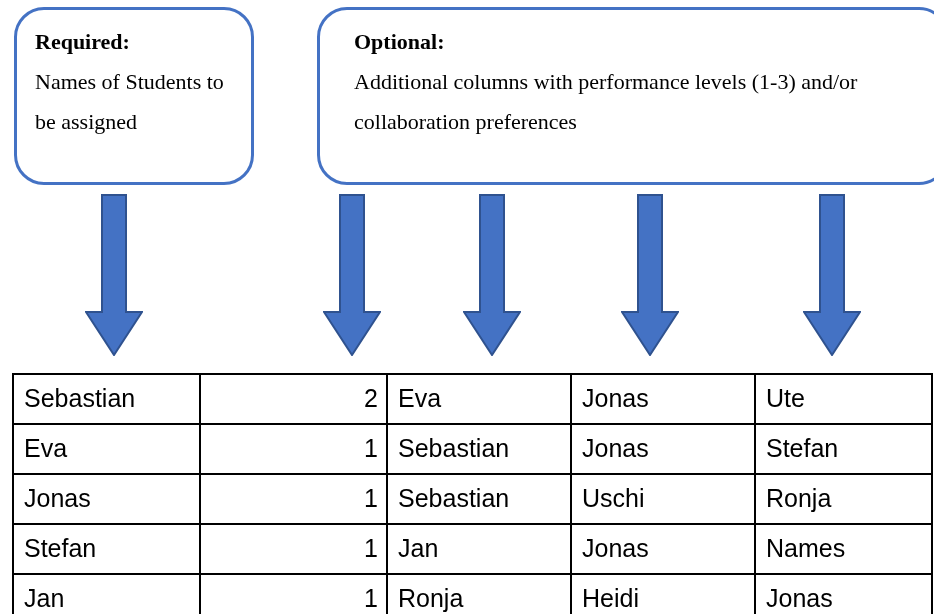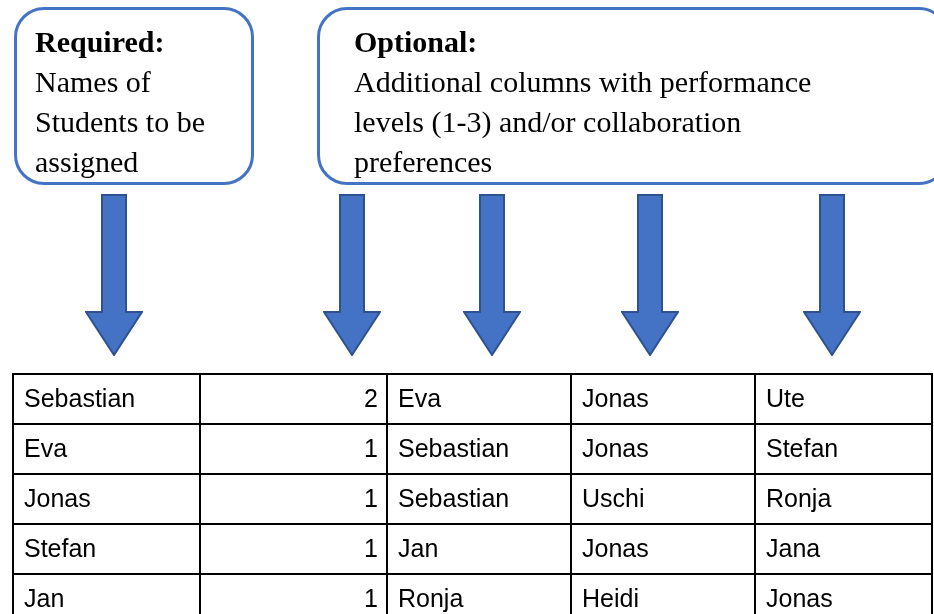--- a/index.html
+++ b/index.html
@@ -5,21 +5,21 @@
   html,body{margin:0;padding:0;background:#ffffff;}
   .canvas{
     position:relative;width:934px;height:614px;background:#ffffff;overflow:hidden;
     font-family:"Liberation Sans",sans-serif;
   }
   
   .callout{
     position:absolute;top:7px;box-sizing:border-box;
     border:3px solid #4472C4;border-radius:30px;background:#ffffff;
     font-family:"Liberation Serif","DejaVu Serif",serif;
-    color:#000000;font-size:30px;line-height:40px;
+    color:#000000;font-size:22px;line-height:40px;
   }
   .callout.required{left:14px;width:240px;height:178px;padding:12px 12px 0 18px;}
   .callout.optional{left:288px;width:632px;height:178px;padding:12px 70px 0 34px;margin-left:29px;}
   .callout .title{font-weight:bold;}
   
   .arrow{position:absolute;top:194px;width:58px;height:162px;}
   .arrow svg{display:block;width:100%;height:100%;}
   
   .data-table-wrap{position:absolute;left:12px;top:373px;}
   table.data-table{
@@ -104,21 +104,21 @@
           <td class="num">1</td>
           <td>Sebastian</td>
           <td>Uschi</td>
           <td>Ronja</td>
         </tr>
         <tr>
           <td>Stefan</td>
           <td class="num">1</td>
           <td>Jan</td>
           <td>Jonas</td>
-          <td>Jana</td>
+          <td>Names</td>
         </tr>
         <tr>
           <td>Jan</td>
           <td class="num">1</td>
           <td>Ronja</td>
           <td>Heidi</td>
           <td>Jonas</td>
         </tr>
       </tbody>
     </table>

